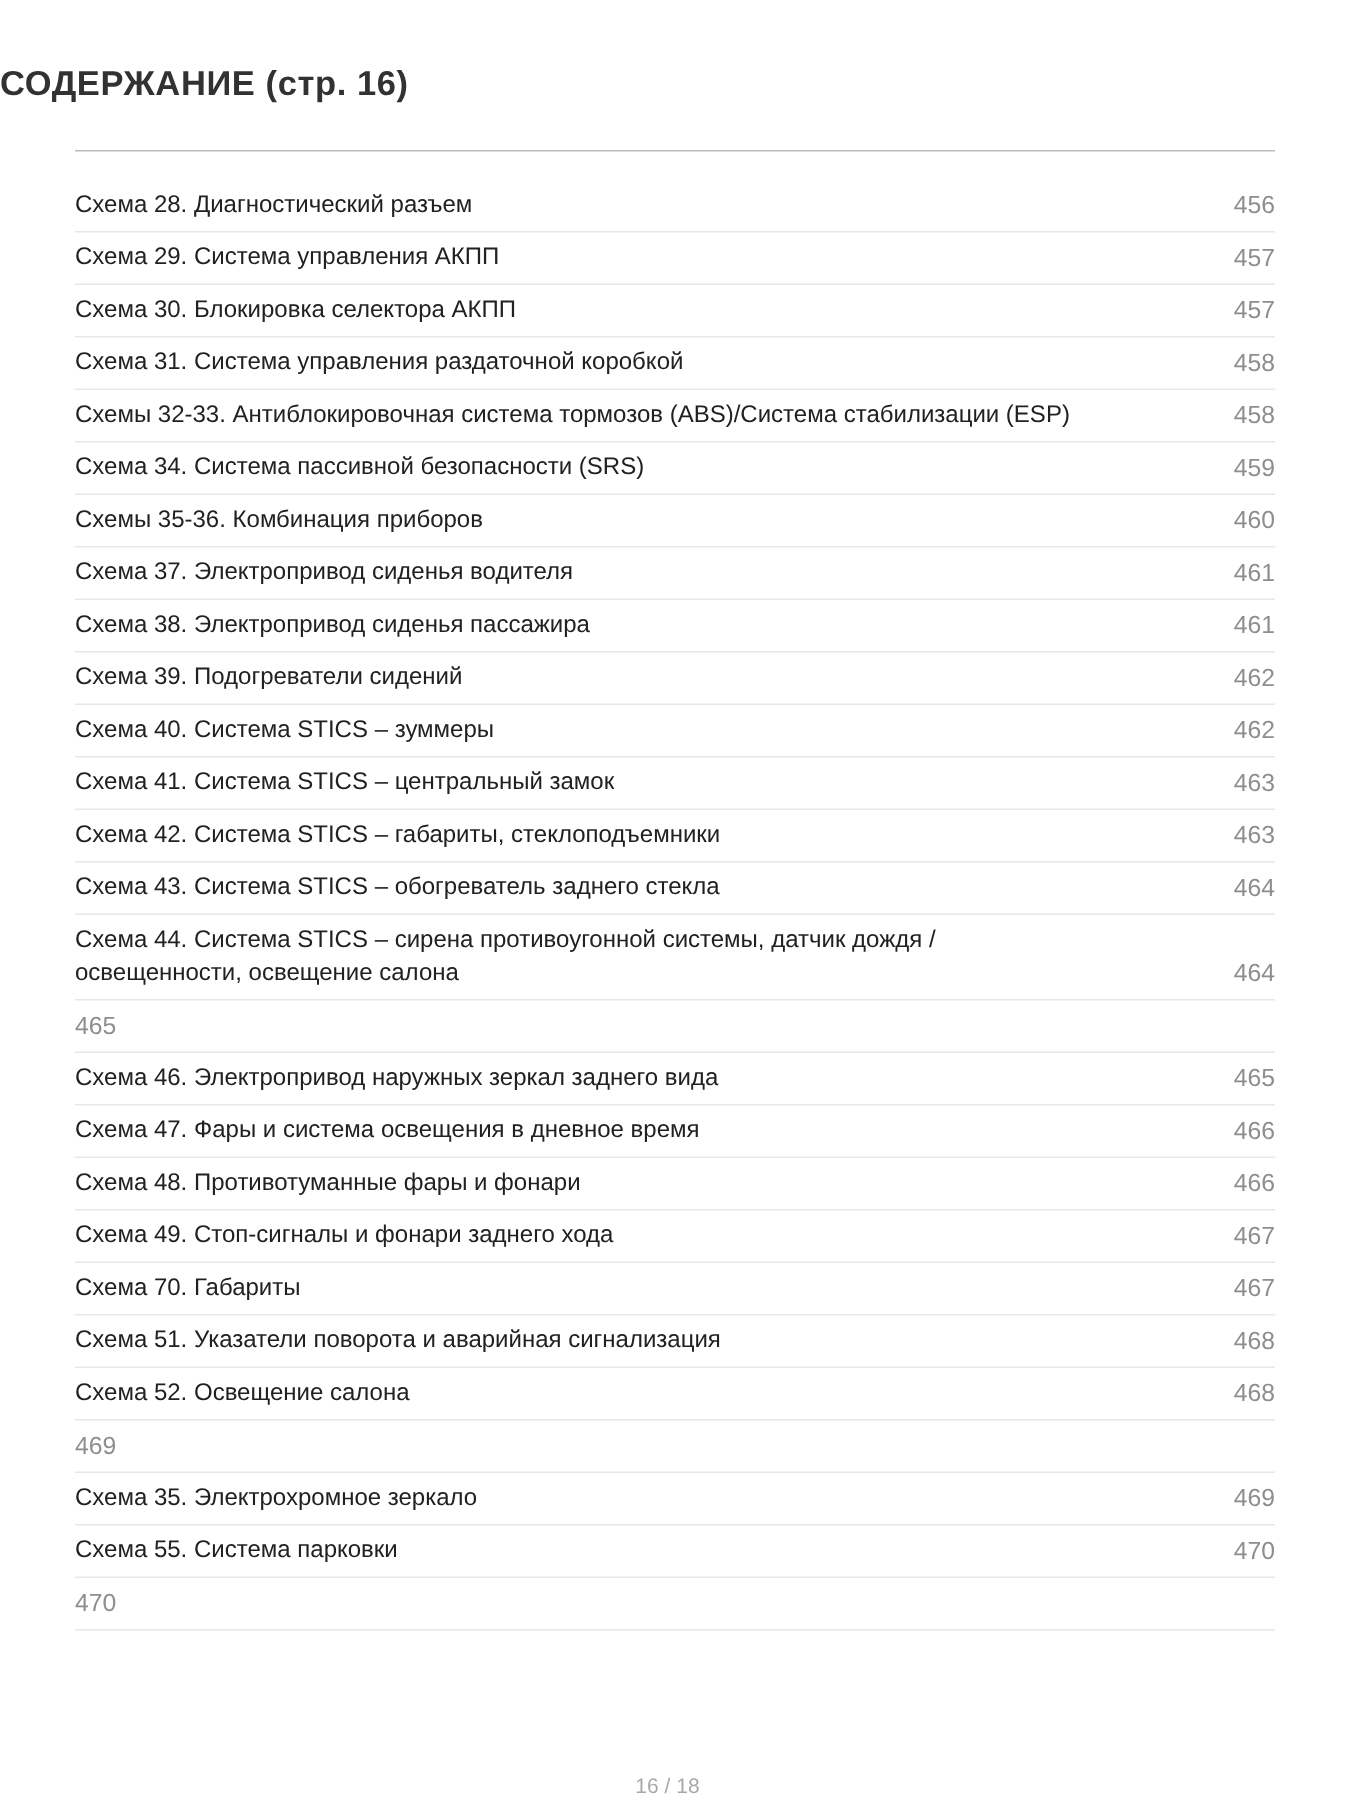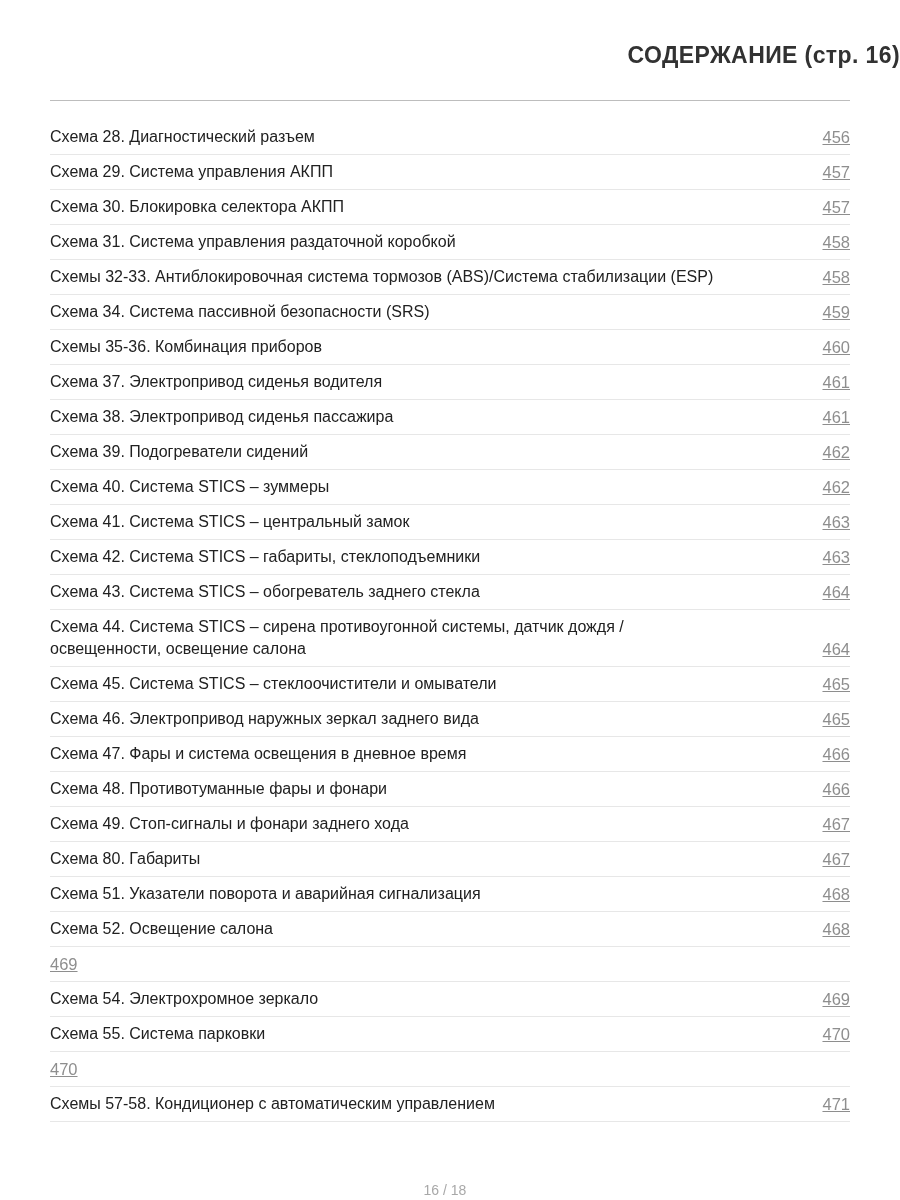--- a/index.html
+++ b/index.html
@@ -13,21 +13,21 @@
     overflow: hidden;
   }
   .page {
     position: relative;
     width: 900px;
     height: 1200px;
     background: #ffffff;
   }
   .toc-title {
     margin-top: 40px;
-    text-align: right;
+    text-align: left;
     font-size: 23px;
     line-height: 30px;
     font-weight: 700;
     letter-spacing: 0.4px;
     color: #323232;
   }
   .title-divider {
     border: none;
     border-top: 1px solid #bdbdbd;
     margin: 30px 50px 0 50px;
@@ -52,21 +52,20 @@
     line-height: 22px;
     color: #212121;
     white-space: pre;
   }
   .toc-page {
     flex: 0 0 auto;
     font-size: 16.5px;
     line-height: 22px;
     color: #8e8e8e;
     white-space: nowrap;
-    text-decoration: underline;
   }
   .page-footer {
     position: absolute;
     left: 0;
     right: 10px;
     top: 1142px;
     text-align: center;
     font-size: 14px;
     color: #a8a8a8;
   }
@@ -151,21 +150,20 @@
       <span class="toc-page">464</span>
     </li>
 
     <li class="toc-row">
       <span class="toc-label">Схема 44. Система STICS – сирена противоугонной системы, датчик дождя /
 освещенности, освещение салона</span>
       <span class="toc-page">464</span>
     </li>
 
     <li class="toc-row">
-      <span class="toc-label">Схема 45. Система STICS – стеклоочистители и омыватели</span>
       <span class="toc-page">465</span>
     </li>
 
     <li class="toc-row">
       <span class="toc-label">Схема 46. Электропривод наружных зеркал заднего вида</span>
       <span class="toc-page">465</span>
     </li>
 
     <li class="toc-row">
       <span class="toc-label">Схема 47. Фары и система освещения в дневное время</span>
@@ -176,53 +174,49 @@
       <span class="toc-label">Схема 48. Противотуманные фары и фонари</span>
       <span class="toc-page">466</span>
     </li>
 
     <li class="toc-row">
       <span class="toc-label">Схема 49. Стоп-сигналы и фонари заднего хода</span>
       <span class="toc-page">467</span>
     </li>
 
     <li class="toc-row">
-      <span class="toc-label">Схема 80. Габариты</span>
+      <span class="toc-label">Схема 70. Габариты</span>
       <span class="toc-page">467</span>
     </li>
 
     <li class="toc-row">
       <span class="toc-label">Схема 51. Указатели поворота и аварийная сигнализация</span>
       <span class="toc-page">468</span>
     </li>
 
     <li class="toc-row">
       <span class="toc-label">Схема 52. Освещение салона</span>
       <span class="toc-page">468</span>
     </li>
 
     <li class="toc-row">
       <span class="toc-page">469</span>
     </li>
 
     <li class="toc-row">
-      <span class="toc-label">Схема 54. Электрохромное зеркало</span>
+      <span class="toc-label">Схема 35. Электрохромное зеркало</span>
       <span class="toc-page">469</span>
     </li>
 
     <li class="toc-row">
       <span class="toc-label">Схема 55. Система парковки</span>
       <span class="toc-page">470</span>
     </li>
 
     <li class="toc-row">
       <span class="toc-page">470</span>
     </li>
 
-    <li class="toc-row">
-      <span class="toc-label">Схемы 57-58. Кондиционер с автоматическим управлением</span>
-      <span class="toc-page">471</span>
-    </li>
   </ul>
 
   <div class="page-footer">16 / 18</div>
 
 </div>
 
 </body></html>

